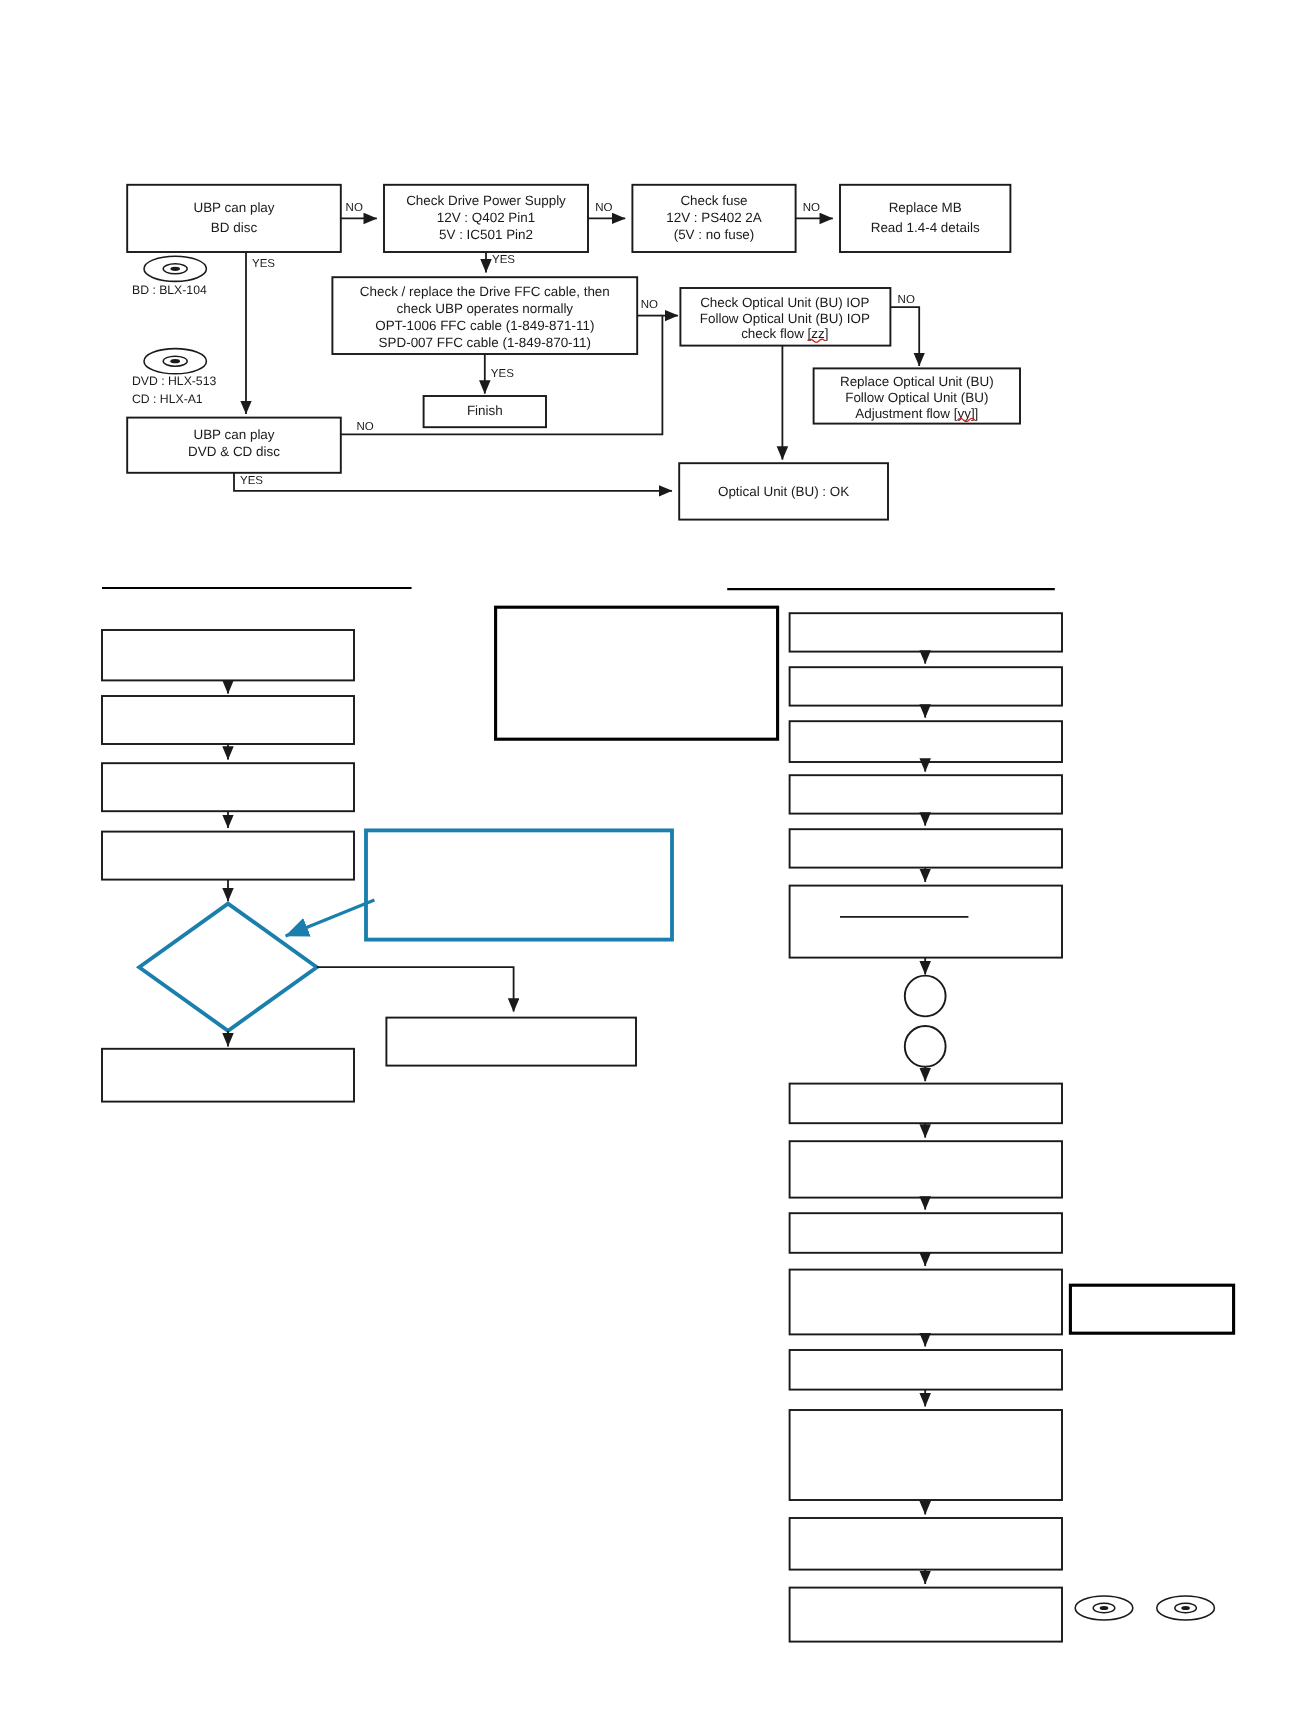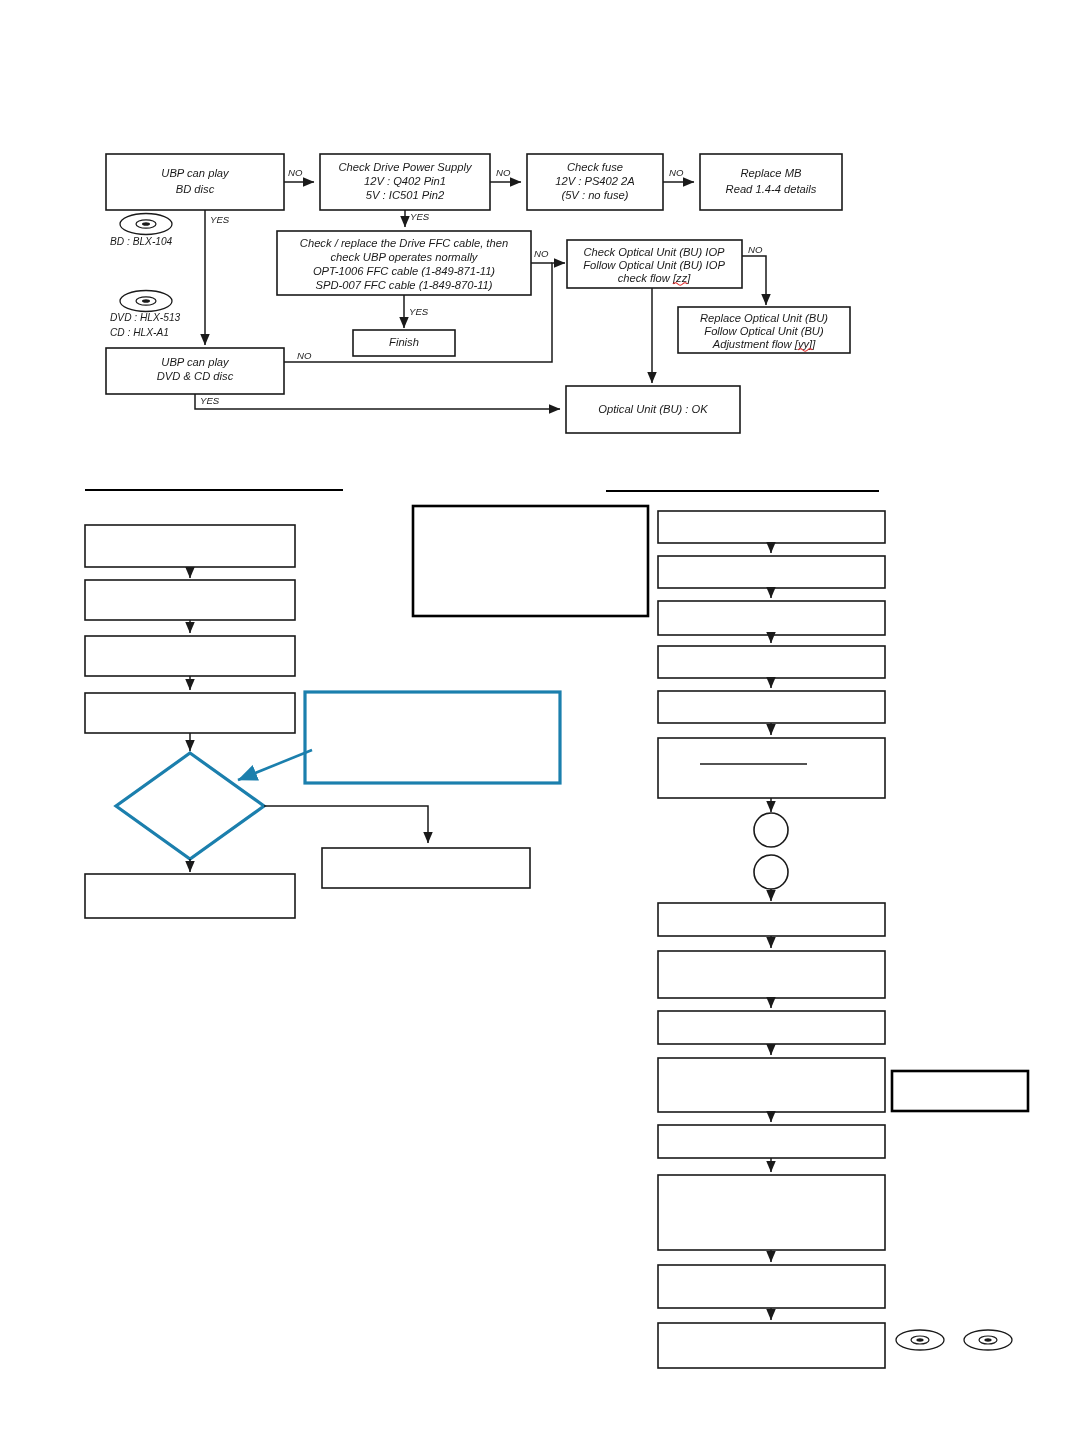--- a/index.html
+++ b/index.html
@@ -14,21 +14,20 @@
     position: relative;
     overflow: hidden;
     font-family: "Liberation Sans", sans-serif;
     color: #1a1a1a;
   }
   #page {
     position: absolute;
     left: 0; top: 0;
     width: 1080px;
     height: 1440px;
-    font-style: italic;
   }
   svg#sheet {
     position: absolute;
     left: 0; top: 0;
     width: 1080px;
     height: 1440px;
     display: block;
   }
   .box-fill      { fill: #ffffff; }
   .box-stroke    { stroke: #1a1a1a; stroke-width: 1.6; }

